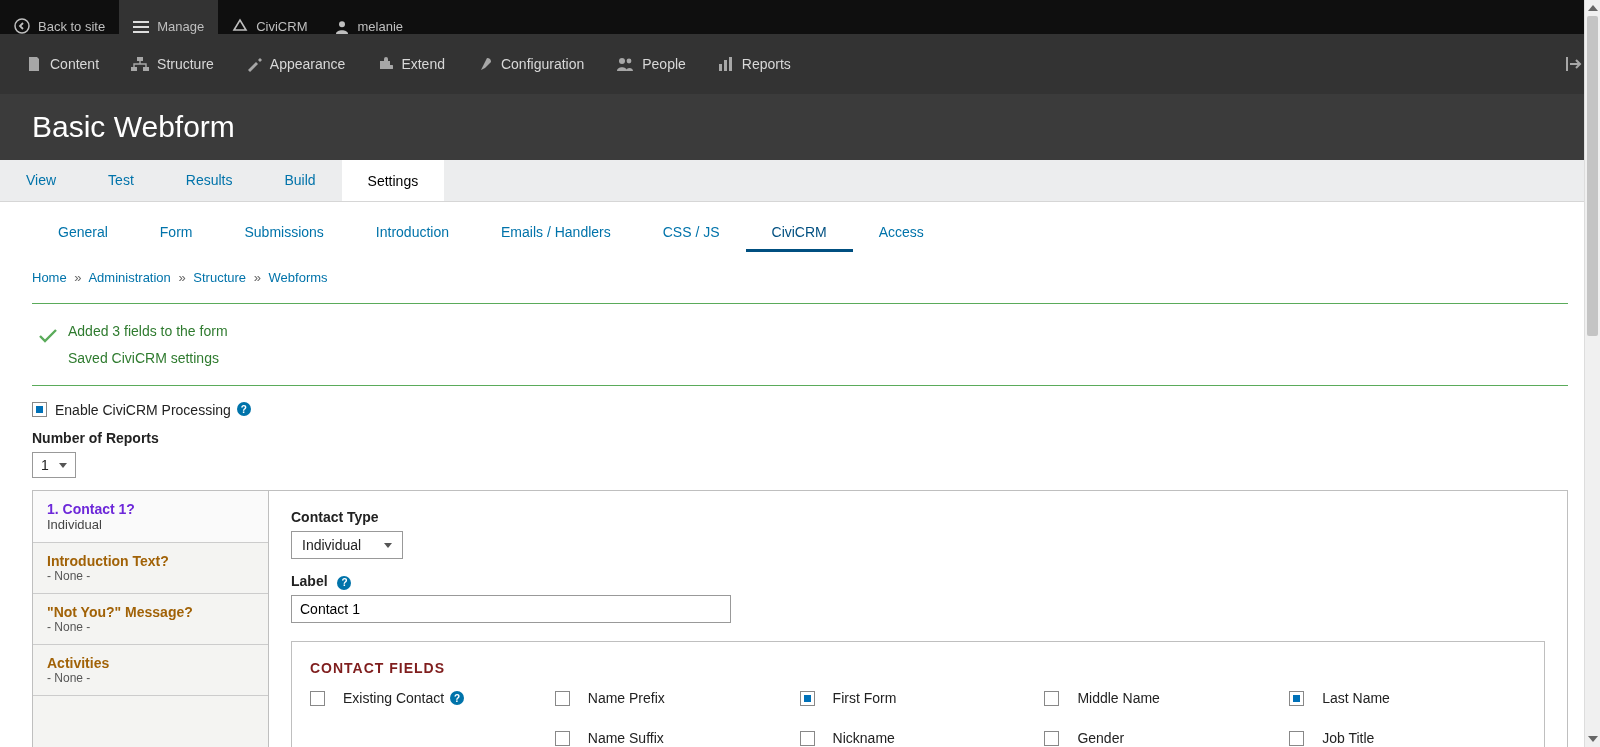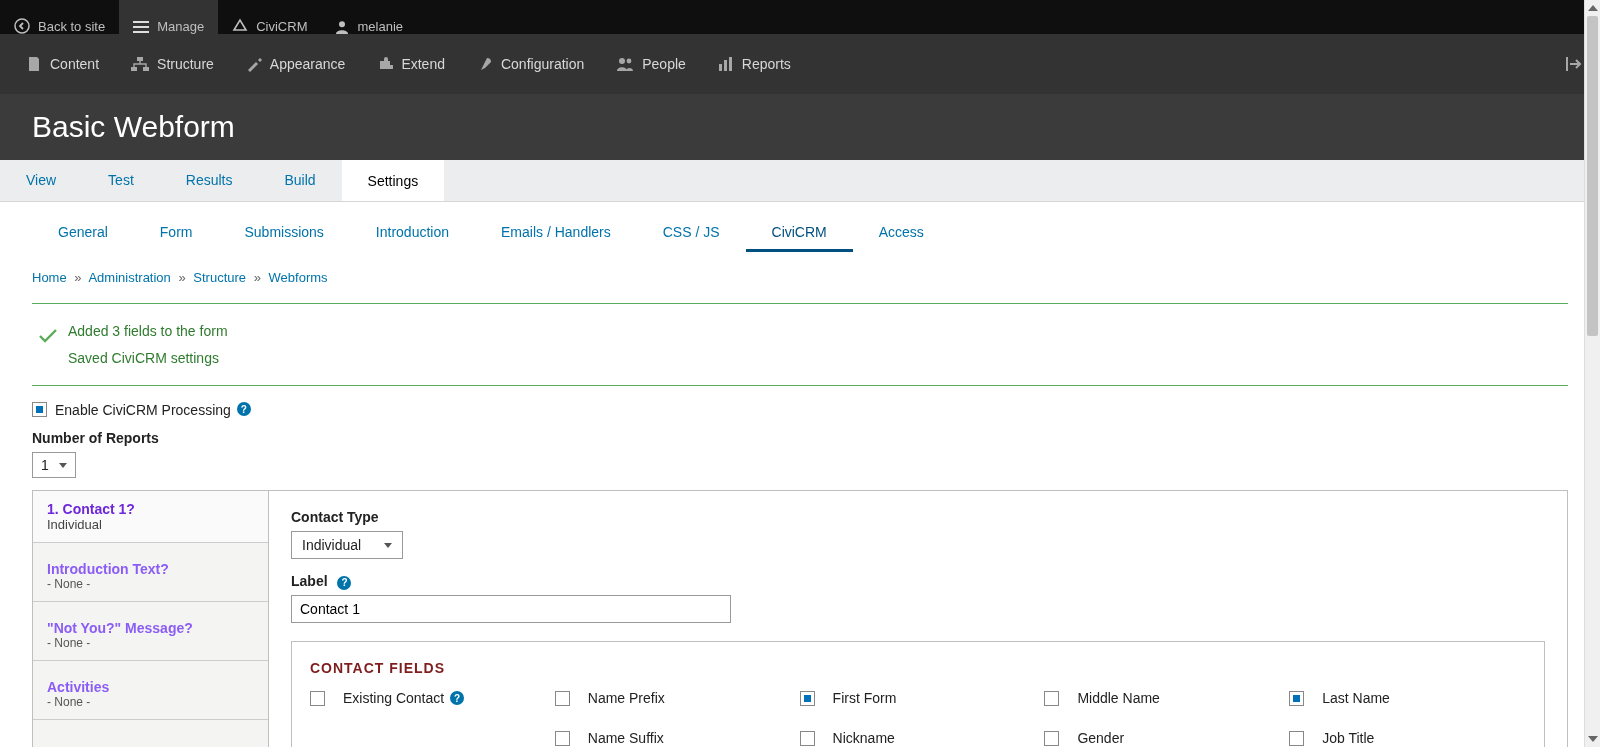--- a/index.html
+++ b/index.html
@@ -53,21 +53,21 @@
   .select-small { display: inline-flex; align-items: center; justify-content: space-between; border: 1px solid #999; padding: 4px 8px; min-width: 44px; cursor:pointer; background:#fff;}
   .select-small .caret { border-top: 5px solid #555; border-left: 4px solid transparent; border-right: 4px solid transparent; margin-left: 10px; }
 
   
   .editor { display: flex; border: 1px solid #bfbfbf; margin: 12px 32px 0 32px; }
   .side { width: 236px; background: #f4f4f2; border-right: 1px solid #bfbfbf; }
   .side .sec { border-bottom: 1px solid #ccc; padding: 10px 14px; cursor:pointer;}
   .side .sec.main { background:#fafafa; }
   .side .sec .title { font-weight: 700; color: #6d28d9; }
   .side .sec .sub { color: #444; font-size: 13px; }
-  .side .sec.link .title { color: #8b5cf6; font-weight: 700; margin-top: 8px; }
+  .side .sec.link .title { color: #a16207; font-weight: 700; }
   .side .sec.link .sub { color: #555; font-size: 12px; }
 
   .main { flex: 1; padding: 18px 22px; }
   .main .select-inline { margin-bottom: 14px; }
   .main .select-med { display:inline-flex; align-items:center; justify-content:space-between; border:1px solid #999; padding: 5px 10px; min-width: 112px; cursor:pointer; background:#fff;}
   .main .select-med .caret { border-top: 5px solid #555; border-left: 4px solid transparent; border-right: 4px solid transparent; margin-left: 16px; }
   .main .txt-input { display:block; width: 440px; border: 1px solid #999; padding: 5px 8px; font-size:14px;}
 
   .fieldset { border: 1px solid #bfbfbf; margin-top: 18px; padding: 18px 0 8px 0; }
   .fieldset .legend { font-weight: 700; letter-spacing: 1px; color: #7f1d1d; padding: 0 0 14px 18px; }

